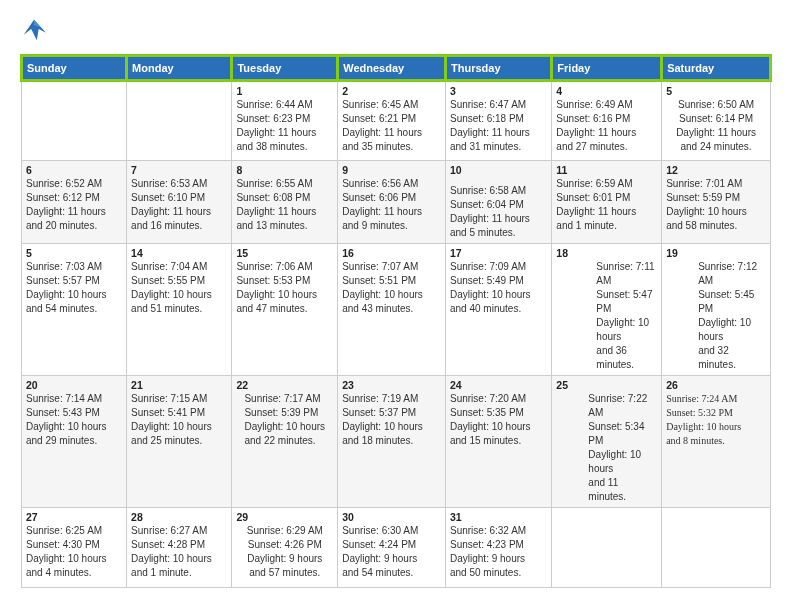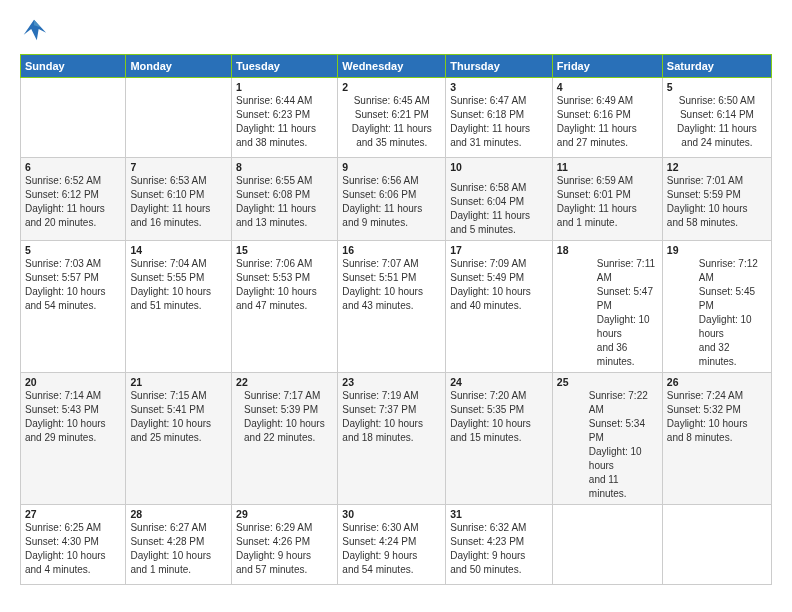--- a/index.html
+++ b/index.html
@@ -60,21 +60,21 @@
       border-collapse: collapse;
       font-size: 9.5px;
     }
     .calendar thead th {
       background: #2970b8;
       color: #fff;
       padding: 5px 4px;
       text-align: left;
       font-size: 11px;
       font-weight: bold;
-      border: 1px solid #84cc16;
+      border: 3px solid #84cc16;
     }
     .calendar tbody td {
       border: 1px solid #ccc;
       vertical-align: top;
       padding: 3px 4px;
       width: 113px;
       height: 80px;
       background: #fff;
     }
     .calendar tbody tr:nth-child(even) td {
@@ -135,21 +135,21 @@
           <td class="empty-cell"></td>
           <td>
             <span class="day-num">1</span>
             <div class="day-detail" style="white-space: pre-line;">Sunrise: 6:44 AM
 Sunset: 6:23 PM
 Daylight: 11 hours
 and 38 minutes.</div>
           </td>
           <td>
             <span class="day-num">2</span>
-            <div class="day-detail" style="white-space: pre-line; text-align: center;">Sunrise: 6:45 AM
+            <div class="day-detail" style="white-space: pre-line;">Sunrise: 6:45 AM
 Sunset: 6:21 PM
 Daylight: 11 hours
 and 35 minutes.</div>
           </td>
           <td>
             <span class="day-num">3</span>
             <div class="day-detail" style="white-space: pre-line;">Sunrise: 6:47 AM
 Sunset: 6:18 PM
 Daylight: 11 hours
 and 31 minutes.</div>
@@ -289,41 +289,41 @@
           <td>
             <span class="day-num">22</span>
             <div class="day-detail" style="white-space: pre-line; margin-left: 8px;">Sunrise: 7:17 AM
 Sunset: 5:39 PM
 Daylight: 10 hours
 and 22 minutes.</div>
           </td>
           <td>
             <span class="day-num">23</span>
             <div class="day-detail" style="white-space: pre-line;">Sunrise: 7:19 AM
-Sunset: 7:37 PM
+Sunset: 5:37 PM
 Daylight: 10 hours
 and 18 minutes.</div>
           </td>
           <td>
             <span class="day-num">24</span>
             <div class="day-detail" style="white-space: pre-line;">Sunrise: 7:20 AM
 Sunset: 5:35 PM
 Daylight: 10 hours
 and 15 minutes.</div>
           </td>
           <td>
             <span class="day-num">25</span>
             <div class="day-detail" style="white-space: pre-line; margin-left: 32px;">Sunrise: 7:22 AM
 Sunset: 5:34 PM
 Daylight: 10 hours
 and 11 minutes.</div>
           </td>
           <td>
             <span class="day-num">26</span>
-            <div class="day-detail" style="white-space: pre-line;">Sunrise: 7:24 AM
+            <div class="day-detail" style="white-space: pre-line; font-family: Liberation Serif, serif;">Sunrise: 7:24 AM
 Sunset: 5:32 PM
 Daylight: 10 hours
 and 8 minutes.</div>
           </td>
         </tr>
         <tr>
           <td>
             <span class="day-num">27</span>
             <div class="day-detail" style="white-space: pre-line;">Sunrise: 6:25 AM
 Sunset: 4:30 PM
@@ -332,21 +332,21 @@
           </td>
           <td>
             <span class="day-num">28</span>
             <div class="day-detail" style="white-space: pre-line;">Sunrise: 6:27 AM
 Sunset: 4:28 PM
 Daylight: 10 hours
 and 1 minute.</div>
           </td>
           <td>
             <span class="day-num">29</span>
-            <div class="day-detail" style="white-space: pre-line;">Sunrise: 6:29 AM
+            <div class="day-detail" style="white-space: pre-line; text-align: center;">Sunrise: 6:29 AM
 Sunset: 4:26 PM
 Daylight: 9 hours
 and 57 minutes.</div>
           </td>
           <td>
             <span class="day-num">30</span>
             <div class="day-detail" style="white-space: pre-line;">Sunrise: 6:30 AM
 Sunset: 4:24 PM
 Daylight: 9 hours
 and 54 minutes.</div>

